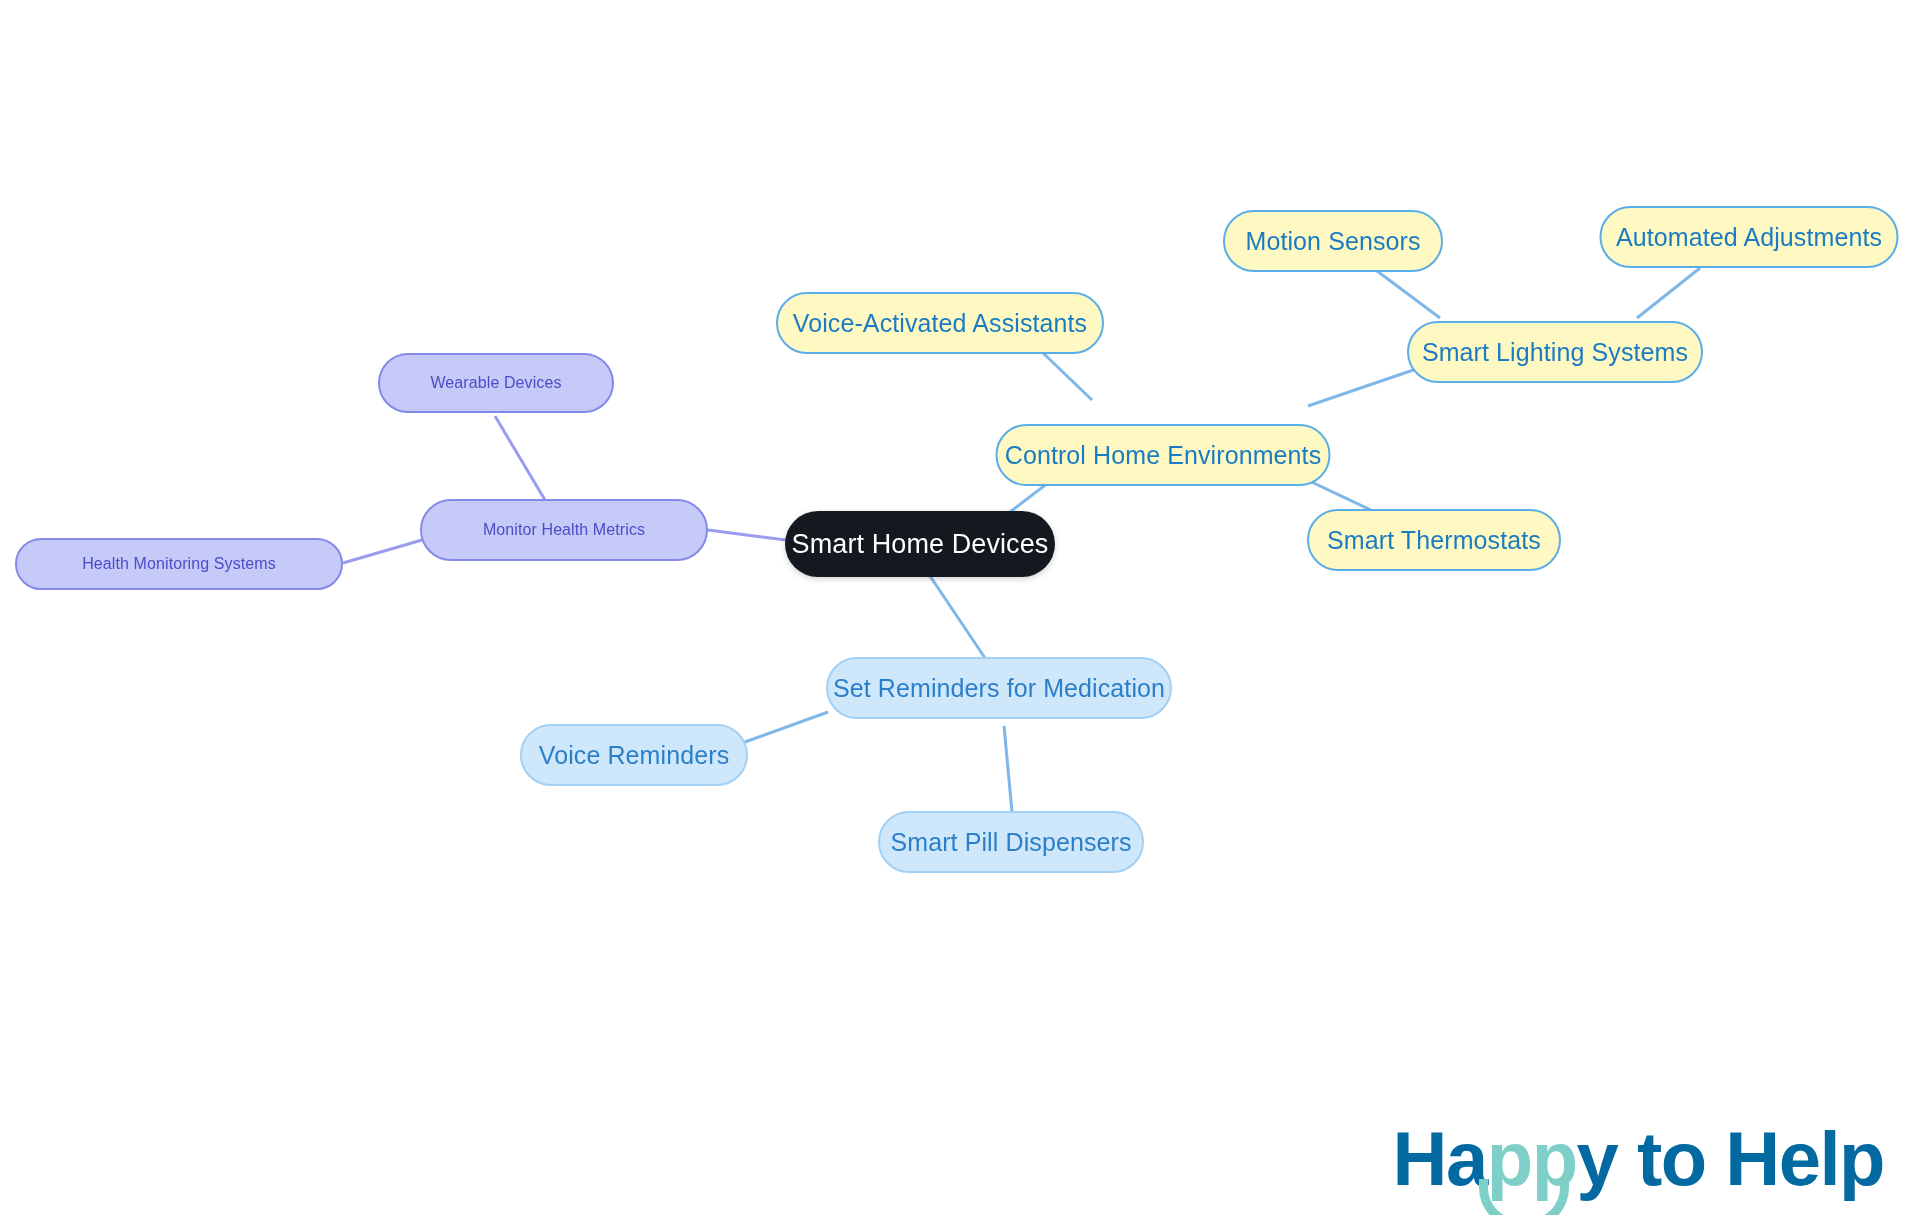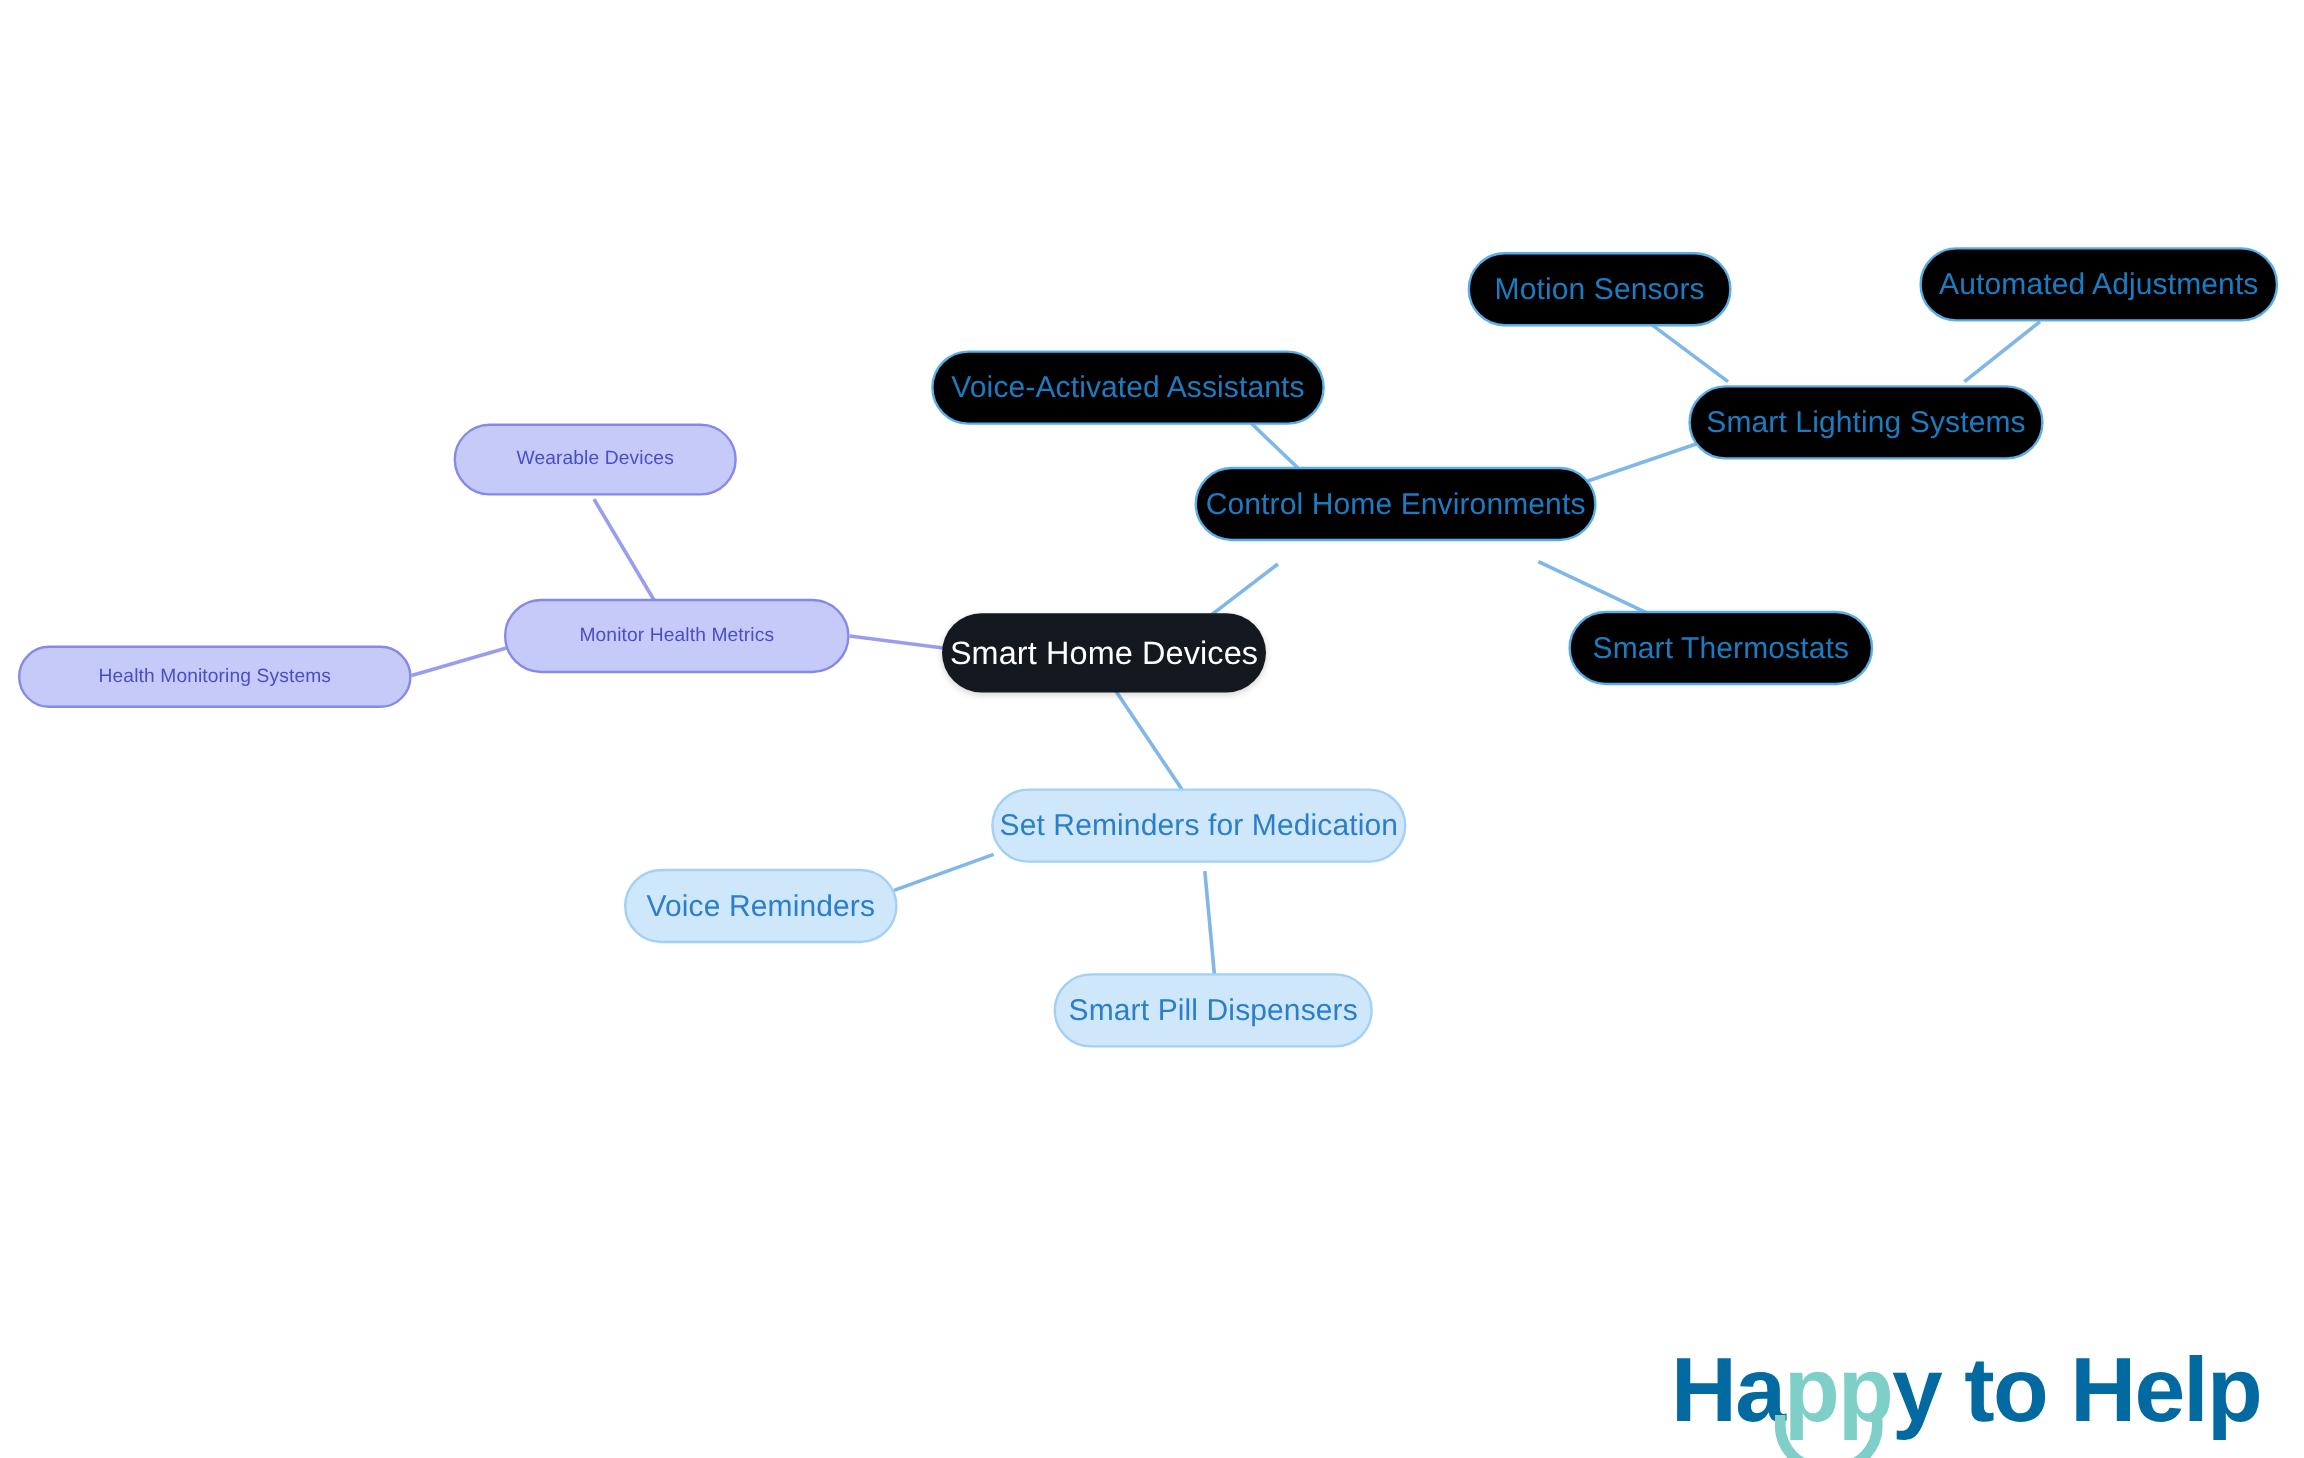--- a/index.html
+++ b/index.html
@@ -61,21 +61,21 @@
     border-width: 0;
     box-shadow: 0 2px 6px rgba(0,0,0,0.18);
   }
   .node.root .node-label {
     color: #ffffff;
     font-size: 27px;
   }
 
   
   .node.blue {
-    background: #000000;
+    background: #fef9c3;
     border-color: #5aaee8;
   }
   .node.blue .node-label {
     color: #1b7cc2;
     font-size: 25px;
   }
 
   
   .node.paleblue {
     background: #cfe7fb;
@@ -170,21 +170,21 @@
   </div>
 
   <div class="node purple" style="left:496px; top:383px; width:236px; height:60px;">
     <span class="node-label">Wearable Devices</span>
   </div>
 
   <div class="node purple" style="left:179px; top:564px; width:328px; height:52px;">
     <span class="node-label">Health Monitoring Systems</span>
   </div>
 
-  <div class="node blue" style="left:1163px; top:420px; width:335px; height:62px;">
+  <div class="node blue" style="left:1163px; top:455px; width:335px; height:62px;">
     <span class="node-label">Control Home Environments</span>
   </div>
 
   <div class="node blue" style="left:940px; top:323px; width:328px; height:62px;">
     <span class="node-label">Voice-Activated Assistants</span>
   </div>
 
   <div class="node blue" style="left:1555px; top:352px; width:296px; height:62px;">
     <span class="node-label">Smart Lighting Systems</span>
   </div>

